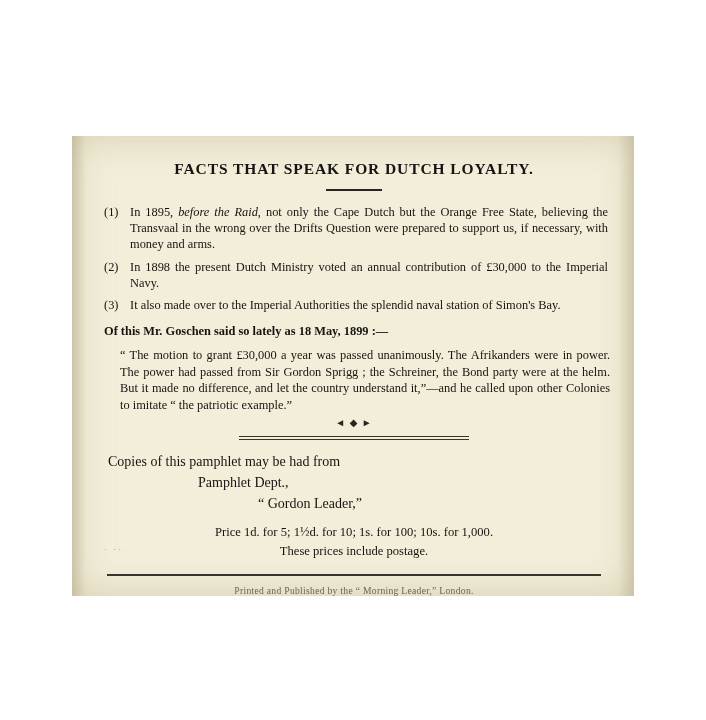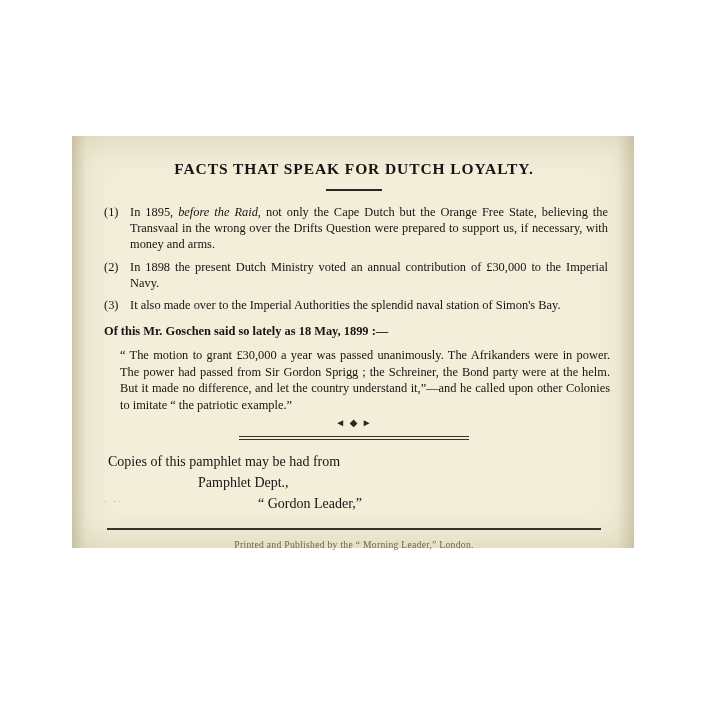--- a/index.html
+++ b/index.html
@@ -18,21 +18,21 @@
     height: 720px;
     background: #ffffff;
   }
 
   
   .scan {
     position: absolute;
     left: 72px;
     top: 136px;
     width: 562px;
-    height: 412px;
+    height: 460px;
     background: #f2eeda;
     box-shadow: inset 0 0 38px rgba(190,178,140,0.55);
   }
 
   
   .scan:before {
     content: "";
     position: absolute;
     left: 0; top: 0; bottom: 0;
     width: 14px;
@@ -215,20 +215,24 @@
       <div class="ornament">◄ ◆ ►</div>
 
       <div class="rule-long"></div>
 
       <div class="closing">
         <div class="l1">Copies of this pamphlet may be had from</div>
         <div class="l2">Pamphlet Dept.,</div>
         <div class="l3">“ Gordon Leader,”</div>
       </div>
 
+      <div class="price">
+        <div class="p1">Price 1d. for 5; 1½d. for 10; 1s. for 100; 10s. for 1,000.</div>
+        <div class="p2">These prices include postage.</div>
+      </div>
 
       <div class="footer-rule"></div>
 
       <div class="imprint">Printed and Published by the “ Morning Leader,” London.</div>
 
       <div class="smudge">· ··</div>
 
     </div>
   </div>
 

